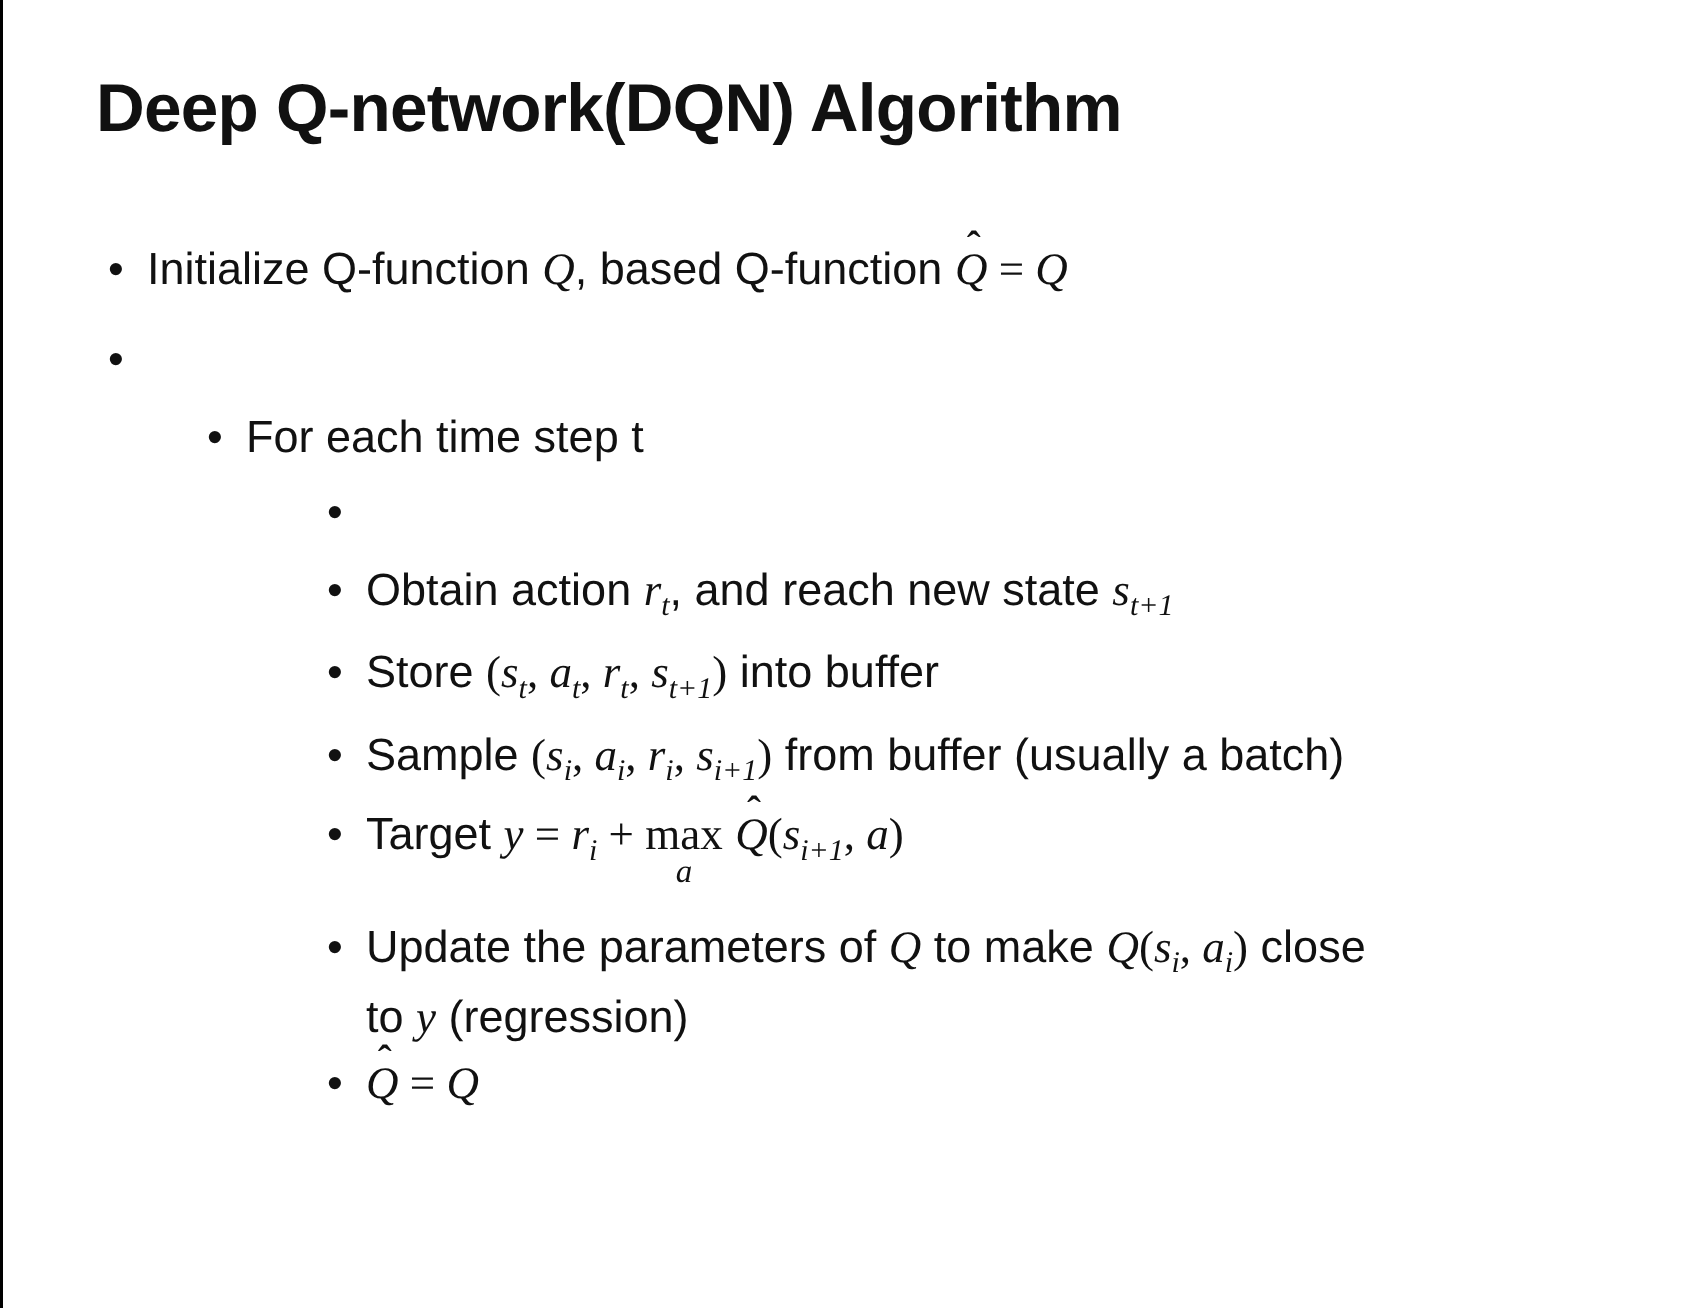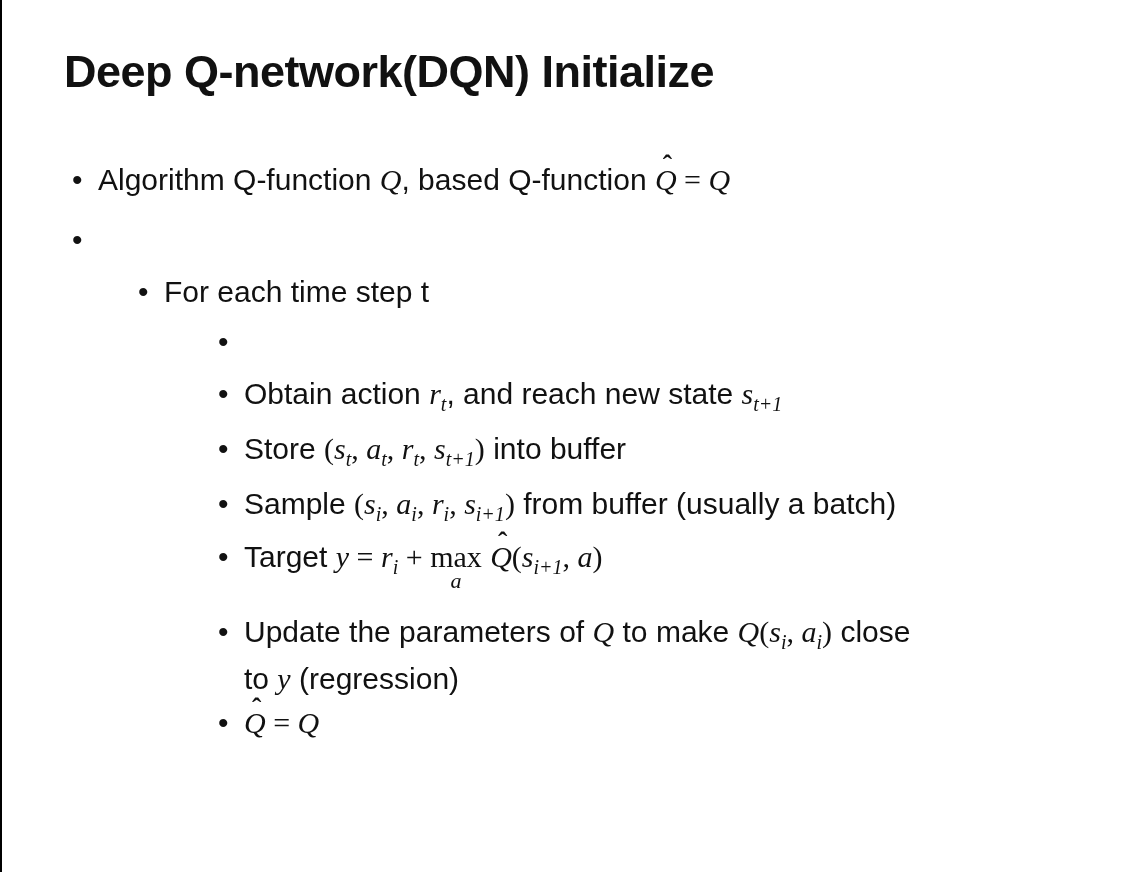--- a/index.html
+++ b/index.html
@@ -58,25 +58,25 @@
   .munder .mund {
     position: absolute; left: 50%; transform: translateX(-50%); top: 35px;
     font-size: 22px; font-style: italic; font-family: "Liberation Serif", serif;
     line-height: 1;
   }
 </style>
 </head>
 <body>
 
 <div class="slide">
-  <div class="title">Deep Q-network(DQN) Initialize</div>
+  <div class="title">Deep Q-network(DQN) Algorithm</div>
   <div class="bullets" id="bullet-list">
       <div class="bullet lv1 b0">
         <span class="marker">•</span>
-        <span class="content"><span class="txt">Algorithm Q-function </span><span class="mi">Q</span><span class="txt">, based Q-function </span><span class="mhat"><span class="accent">ˆ</span><span class="mi">Q</span></span><span class="mr"> = </span><span class="mi">Q</span></span>
+        <span class="content"><span class="txt">Initialize Q-function </span><span class="mi">Q</span><span class="txt">, based Q-function </span><span class="mhat"><span class="accent">ˆ</span><span class="mi">Q</span></span><span class="mr"> = </span><span class="mi">Q</span></span>
       </div>
       <div class="bullet lv1 b1">
         <span class="marker">•</span>
       </div>
       <div class="bullet lv2 b2">
         <span class="marker">•</span>
         <span class="content"><span class="txt">For each time step t</span></span>
       </div>
       <div class="bullet lv3 b3">
         <span class="marker">•</span>

